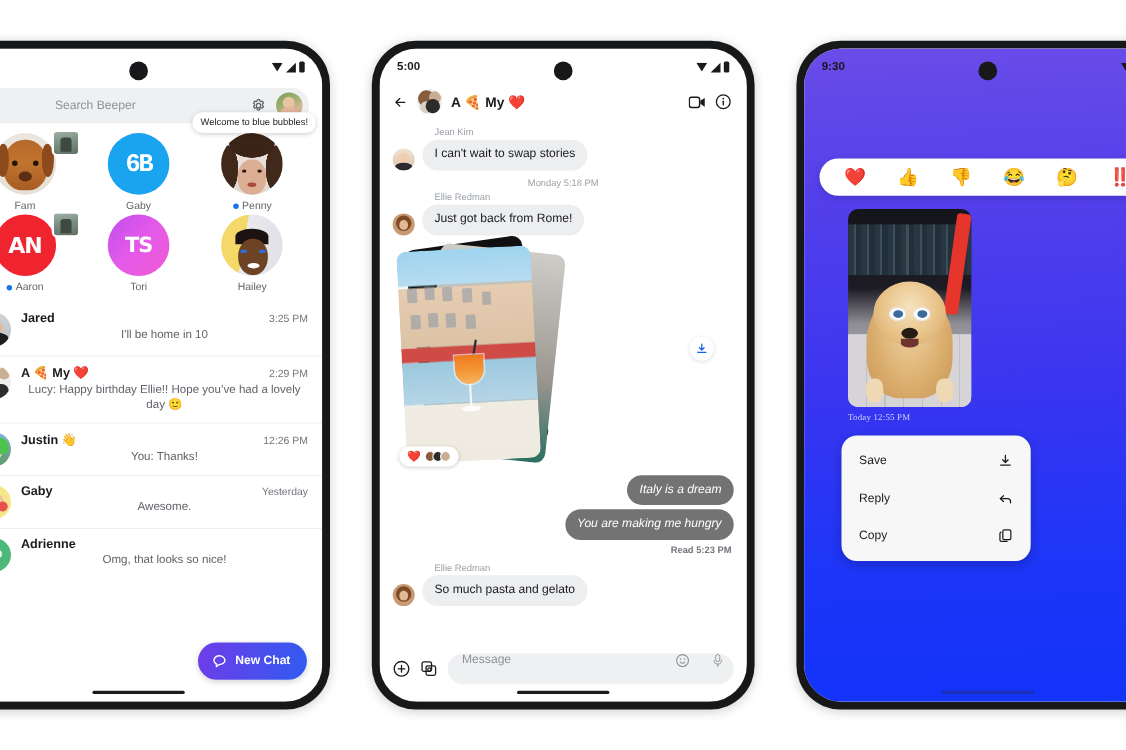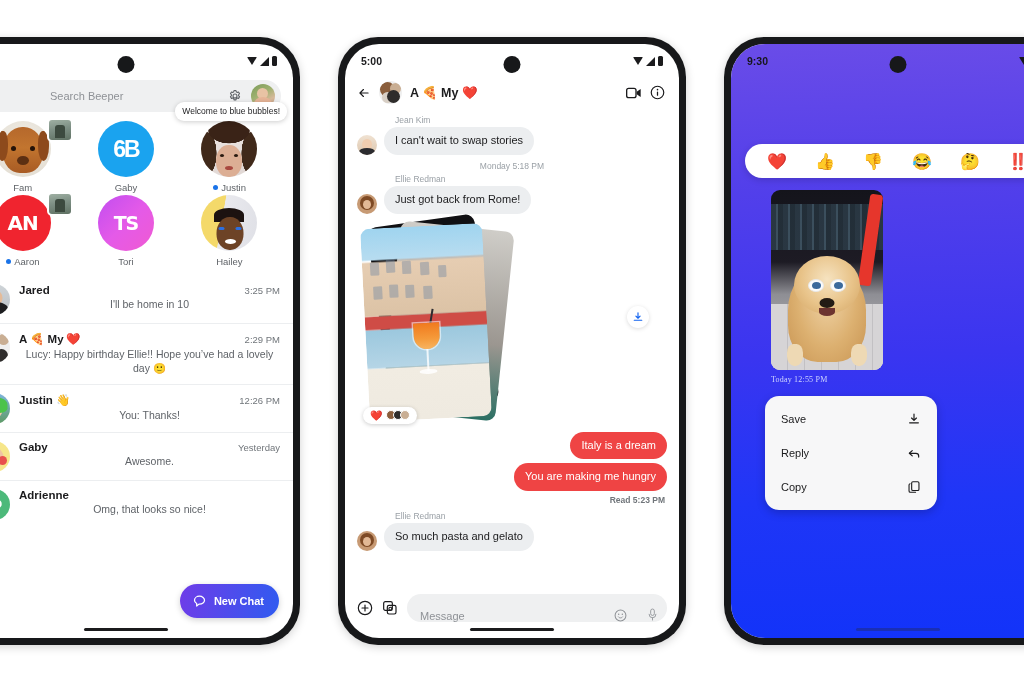--- a/index.html
+++ b/index.html
@@ -165,21 +165,21 @@
   }
   .av-fam .dog::before{ left:-6px;}
   .av-fam .dog::after{ right:-6px;}
   .av-fam .eyes{ position:absolute; left:50%; top:44%; transform:translateX(-50%); width:24px; display:flex; justify-content:space-between; z-index:3;}
   .av-fam .eyes i{ width:5px; height:5px; border-radius:50%; background:#241309; display:block;}
   .av-fam .snout{ position:absolute; left:50%; top:62%; transform:translateX(-50%); width:12px; height:9px; border-radius:50%; background:#5c2f12; z-index:3;}
 
   .av-gaby { background:#1aa3ef; }
   .av-gaby .gb {
     color:#fff; font-weight:900; font-size:23px; letter-spacing:-2px;
-    font-family:Liberation Sans, sans-serif;
+    font-family:Liberation Mono, monospace;
   }
   .av-penny { background: linear-gradient(160deg,#efe7e3,#dfd6d3); }
   .av-penny .hair{
     position:absolute; inset:0;
     background: radial-gradient(ellipse 34px 22px at 50% 16%, #3a2317 0%, #3a2317 60%, transparent 62%),
                 radial-gradient(ellipse 14px 30px at 10% 58%, #40291a 0%, #40291a 70%, transparent 72%),
                 radial-gradient(ellipse 14px 30px at 90% 58%, #40291a 0%, #40291a 70%, transparent 72%);
   }
   .av-penny .face{
     position:absolute; left:50%; top:42%; transform:translateX(-50%);
@@ -301,24 +301,25 @@
   .av-jean::after{content:"";position:absolute;left:2px;bottom:0;width:16px;height:7px;border-radius:50% 50% 0 0;background:#2b2b2f;}
   .av-ellie{ background:#c79a74; }
   .av-ellie::before{content:"";position:absolute;left:3px;top:2px;width:14px;height:14px;border-radius:50%;background:#7e4a25;}
   .av-ellie::after{content:"";position:absolute;left:6px;top:6px;width:8px;height:9px;border-radius:50%;background:#e2b895;}
   .bubble-in{
     background:#eceef0; color:#1b1b1d;
     border-radius: 16px; padding: 7px 11px;
     font-size: 11px; line-height:1.25; max-width: 200px;
   }
   .bubble-out{
-    background:#ef4444; color:#fff;
+    background:#737373; color:#fff;
     border-radius: 16px; padding: 7px 11px;
     font-size: 11px; line-height:1.25; max-width: 200px;
     margin-left:auto;
+    font-style:italic;
   }
   .outwrap{ display:flex; margin-bottom:4px; }
   .daystamp{ text-align:center; font-size:8.5px; color:#9aa0a6; margin: 6px 0 3px; }
   .readstamp{ text-align:right; font-size:8.5px; color:#70757a; margin: 1px 2px 6px 0; font-weight:700;}
 
   
   .photoarea{ position:relative; margin: 4px 0 6px 0; height: 208px; }
   .pcard{ position:absolute; border-radius:9px; overflow:hidden; }
   .pc3{ left: 22px; top: 2px; width: 108px; height: 188px; background:#101013; transform: rotate(-8deg); }
   .pc2{ left: 34px; top: 8px; width: 114px; height: 190px; background: linear-gradient(180deg,#cfcdc8,#9b9690 60%, #2b6f63); transform: rotate(6deg); }
@@ -361,21 +362,21 @@
   }
 
   .inputbar{
     display:flex; align-items:center; gap:9px;
     padding: 6px 12px 16px 12px;
   }
   .plusic{ width:16px;height:16px;flex:0 0 auto;}
   .galic{ width:16px;height:16px;flex:0 0 auto;}
   .msgfield{
     flex:1; height:28px; background:#eff0f1; border-radius:14px;
-    display:flex; align-items:flex-end; gap:20px; padding: 0 9px 0 13px;
+    display:flex; align-items:flex-start; gap:20px; padding: 0 9px 0 13px;
   }
   .msgfield .ph{ flex:1; font-size:11px; color:#8e9196;}
   .smileic{ width:13px;height:13px;flex:0 0 auto;}
   .micic{ width:11px;height:14px;flex:0 0 auto;}
 
   
   .p3 {
     height:100%;
     background: linear-gradient(178deg, #6a4ce8 0%, #5440ea 22%, #3a35f0 52%, #1f36f7 76%, #1233f9 100%);
     position:relative;
@@ -516,21 +517,21 @@
             <div class="circle av-penny">
               <div class="hair"></div>
               <div class="face">
                   <i class="l"></i>
                   <i class="r"></i>
                   <b></b>
                 </div>
             </div>
             <div class="nm">
               <span class="dotblue"></span>
-              <span>Justin</span>
+              <span>Penny</span>
             </div>
           </div>
 
           <div class="story">
             <div class="circle av-aaron">
               <div class="ini">AN</div>
             </div>
             <div class="badge-img"></div>
             <div class="nm">
               <span class="dotblue"></span>

